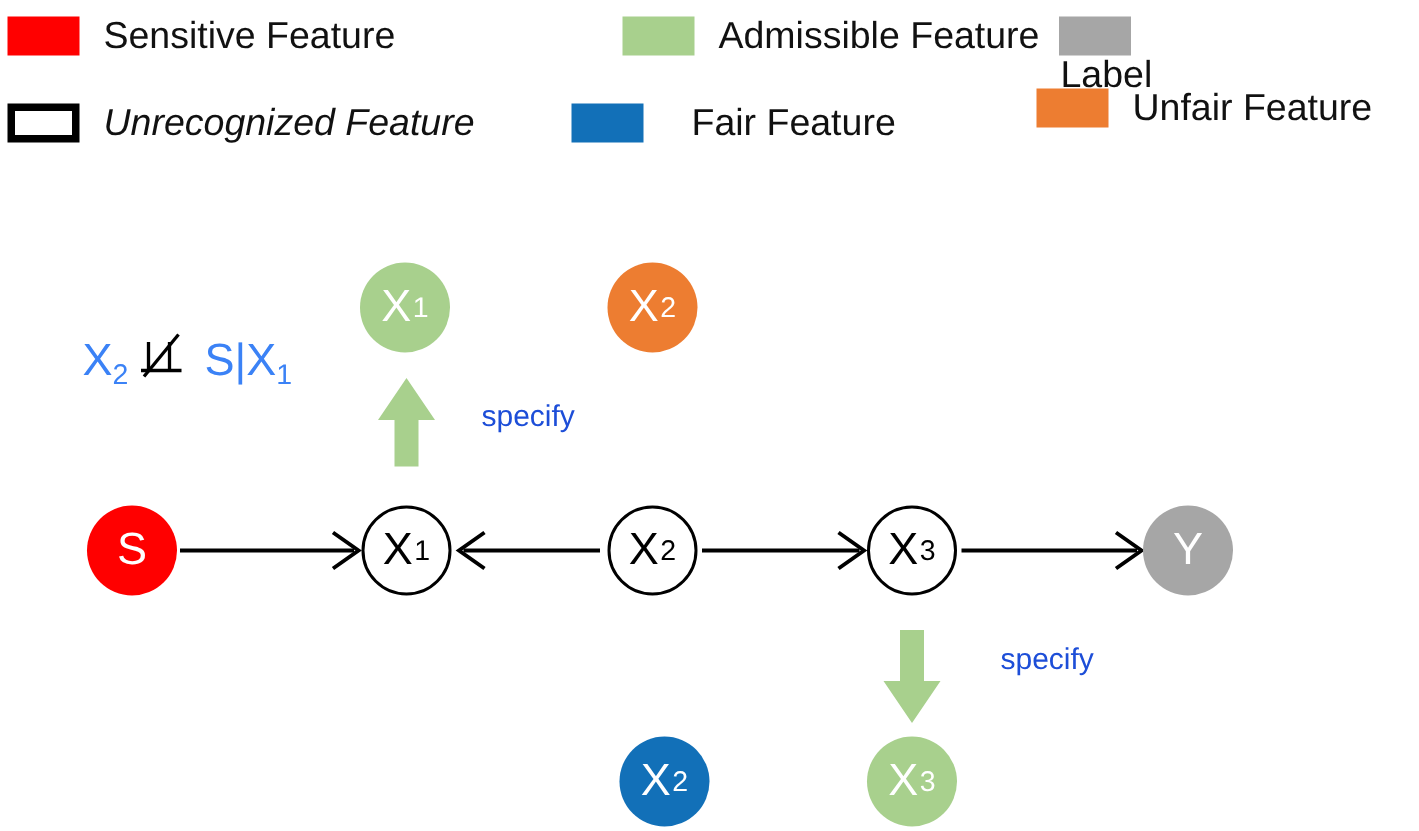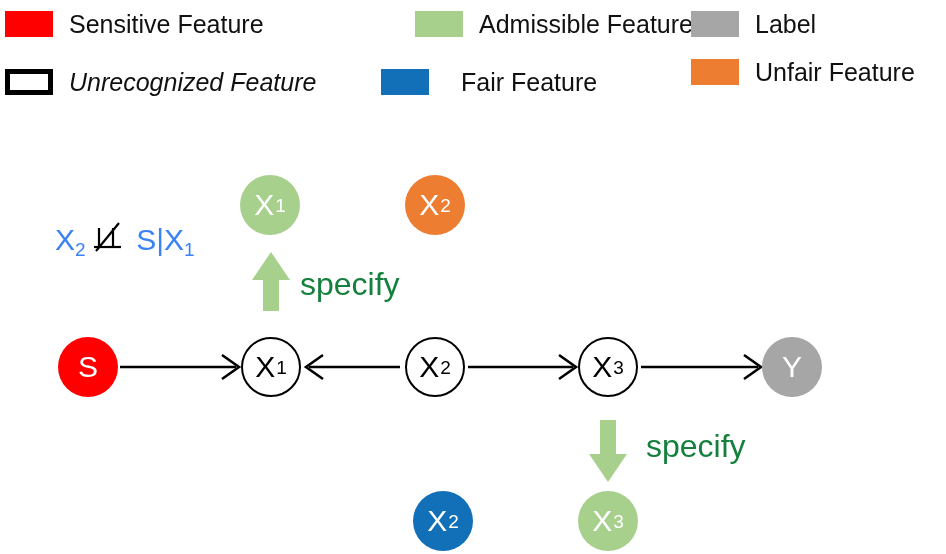--- a/index.html
+++ b/index.html
@@ -85,24 +85,25 @@
   }
   .indep-wrap {
     display: inline-block;
     position: relative;
     width: 34px;
     height: 30px;
     vertical-align: -2px;
   }
   .specify-label {
     position: absolute;
-    font-size: 32px;
+    font-size: 20px;
     line-height: 1;
-    color: #15803d;
+    color: #1d4ed8;
     white-space: nowrap;
+    margin-left: 21px;
   }
   svg.overlay {
     position: absolute;
     left: 0; top: 0;
     width: 946px;
     height: 554px;
     pointer-events: none;
   }
 </style>
 </head>
@@ -113,21 +114,21 @@
   <div class="legend-item" style="left:5px; top:11px;">
     <span class="legend-swatch" style="background:#FF0000;"></span>
     <span class="legend-label">Sensitive Feature</span>
   </div>
 
   <div class="legend-item" style="left:381px; top:11px;padding-left:34px;">
     <span class="legend-swatch" style="background:#A8D08D;"></span>
     <span class="legend-label">Admissible Feature</span>
   </div>
 
-  <div class="legend-item" style="left:691px; top:11px;">
+  <div class="legend-item" style="left:691px; top:11px;flex-direction:column;">
     <span class="legend-swatch" style="background:#A6A6A6;"></span>
     <span class="legend-label">Label</span>
   </div>
 
   <div class="legend-item" style="left:5px; top:69px;font-style:italic;">
     <span class="legend-swatch outlined"></span>
     <span class="legend-label">Unrecognized Feature</span>
   </div>
 
   <div class="legend-item" style="left:381px; top:69px;gap:16px;">

